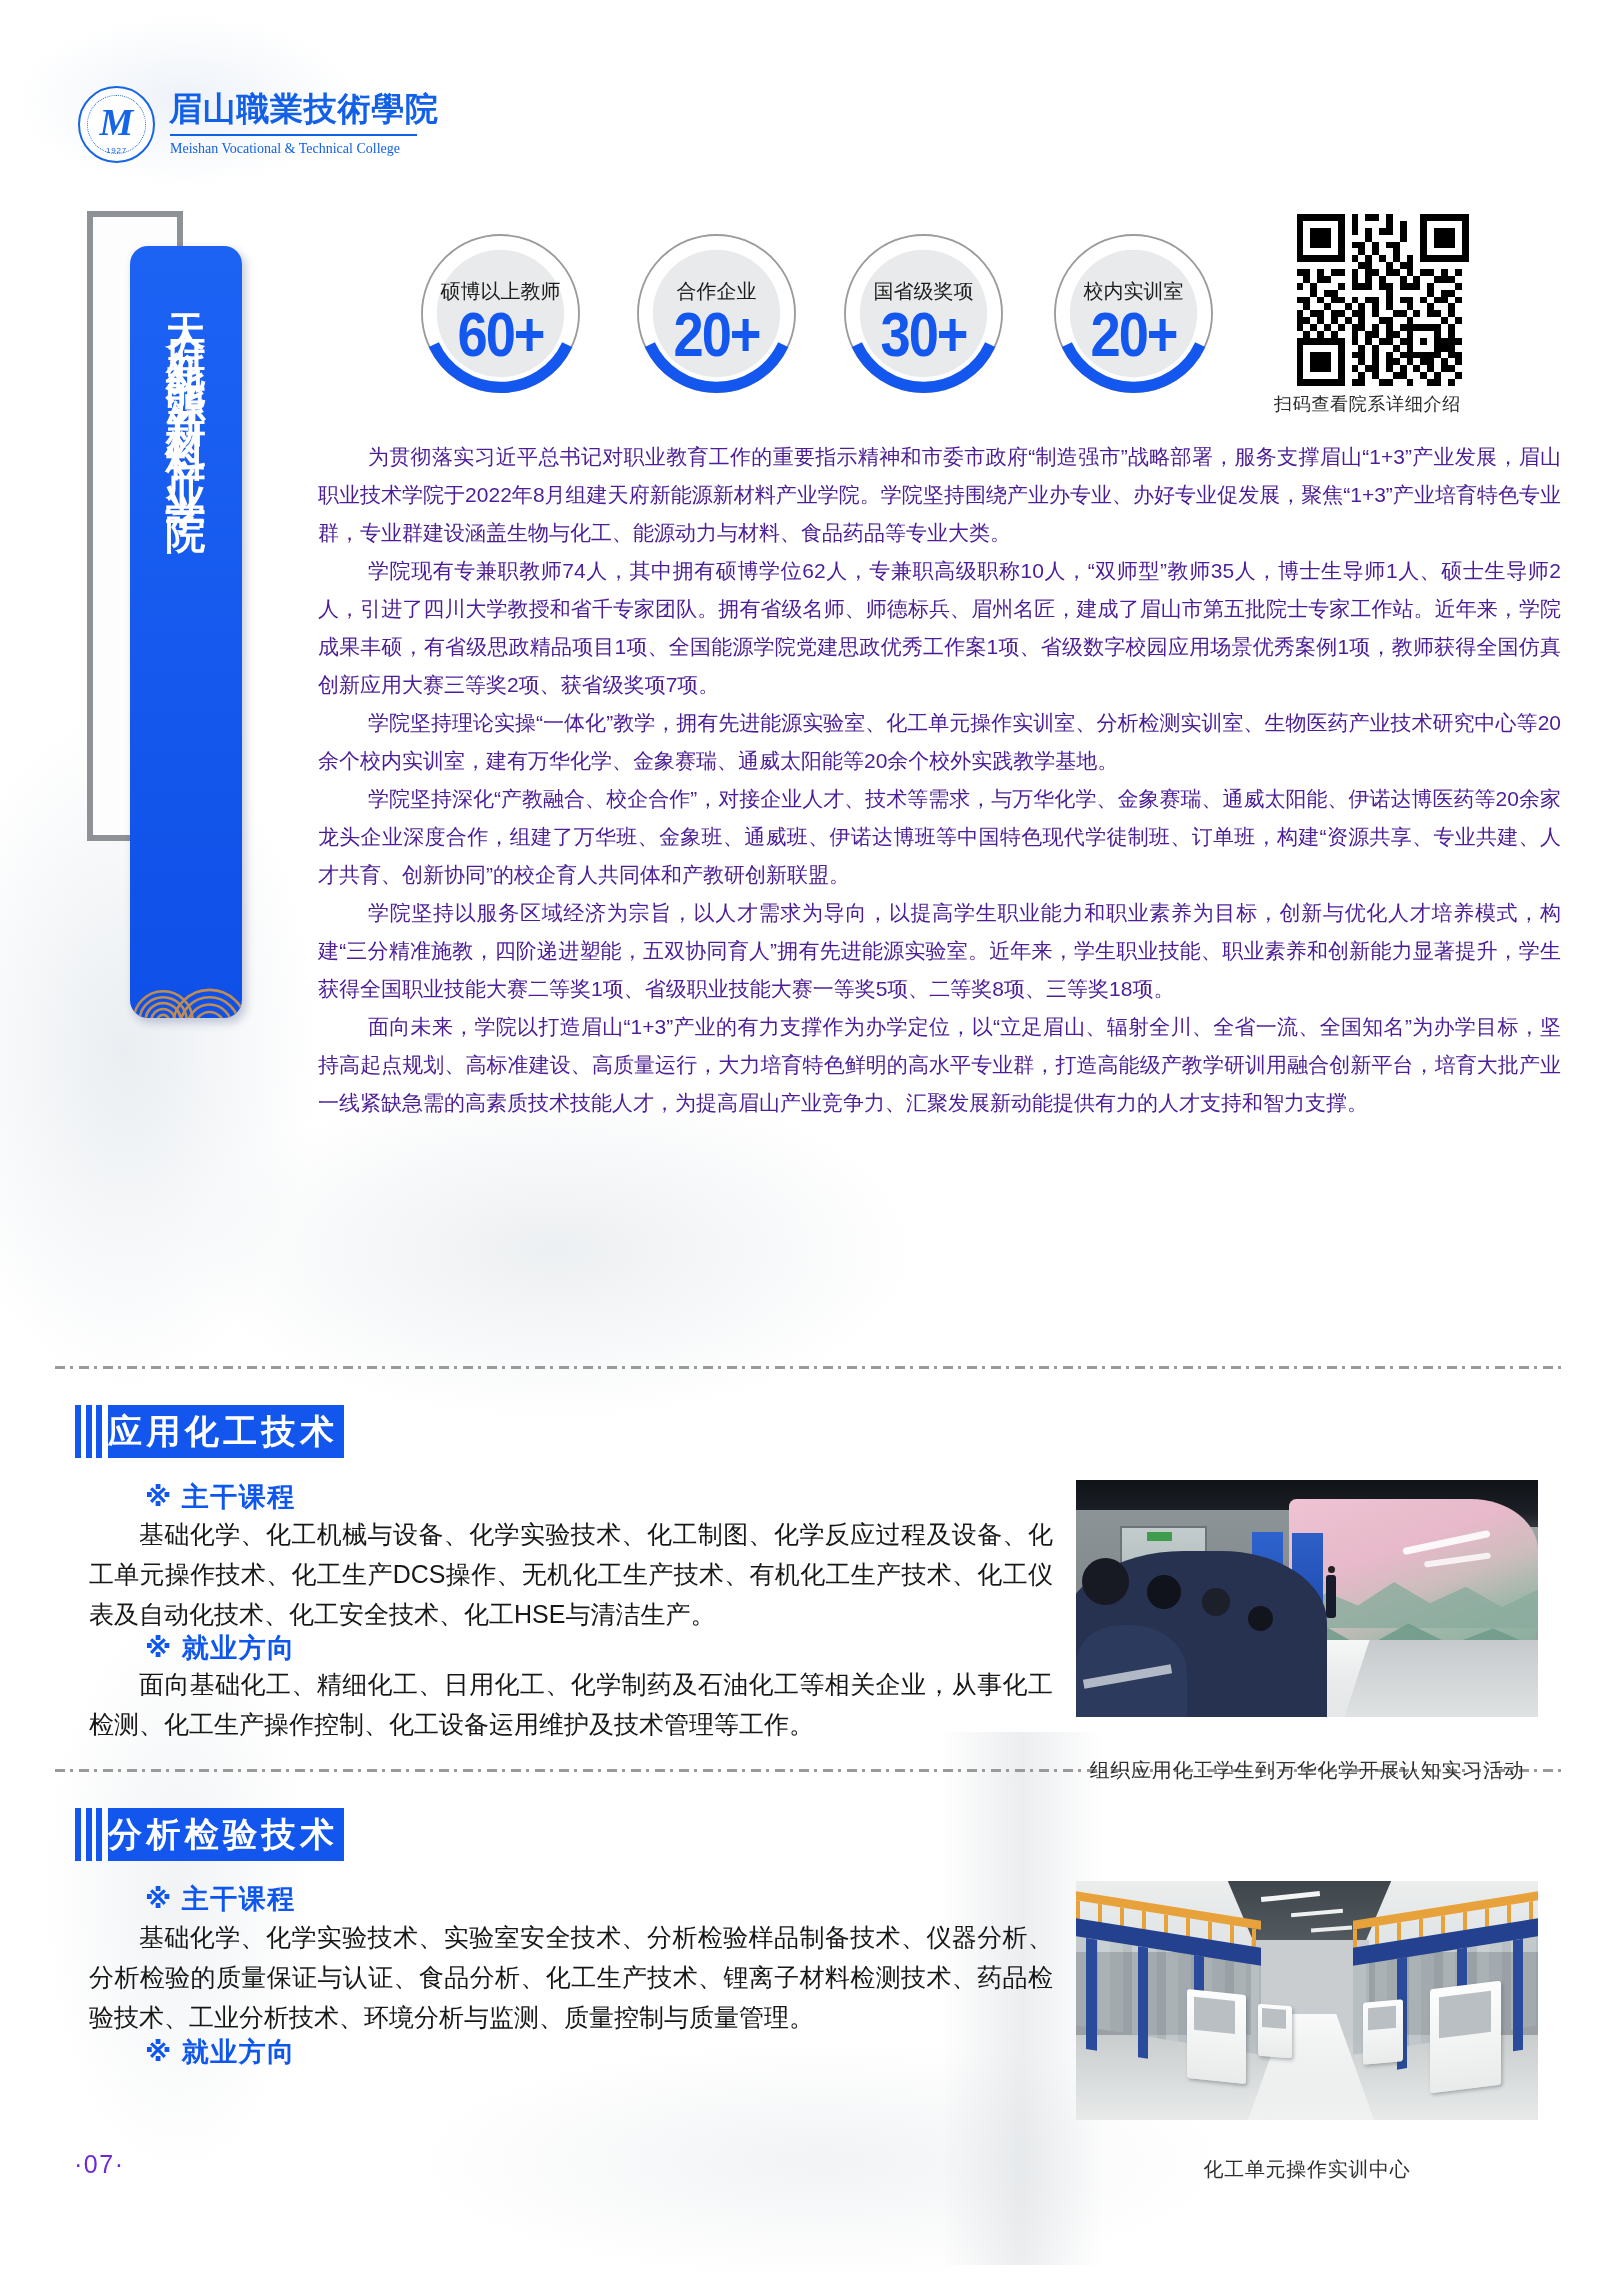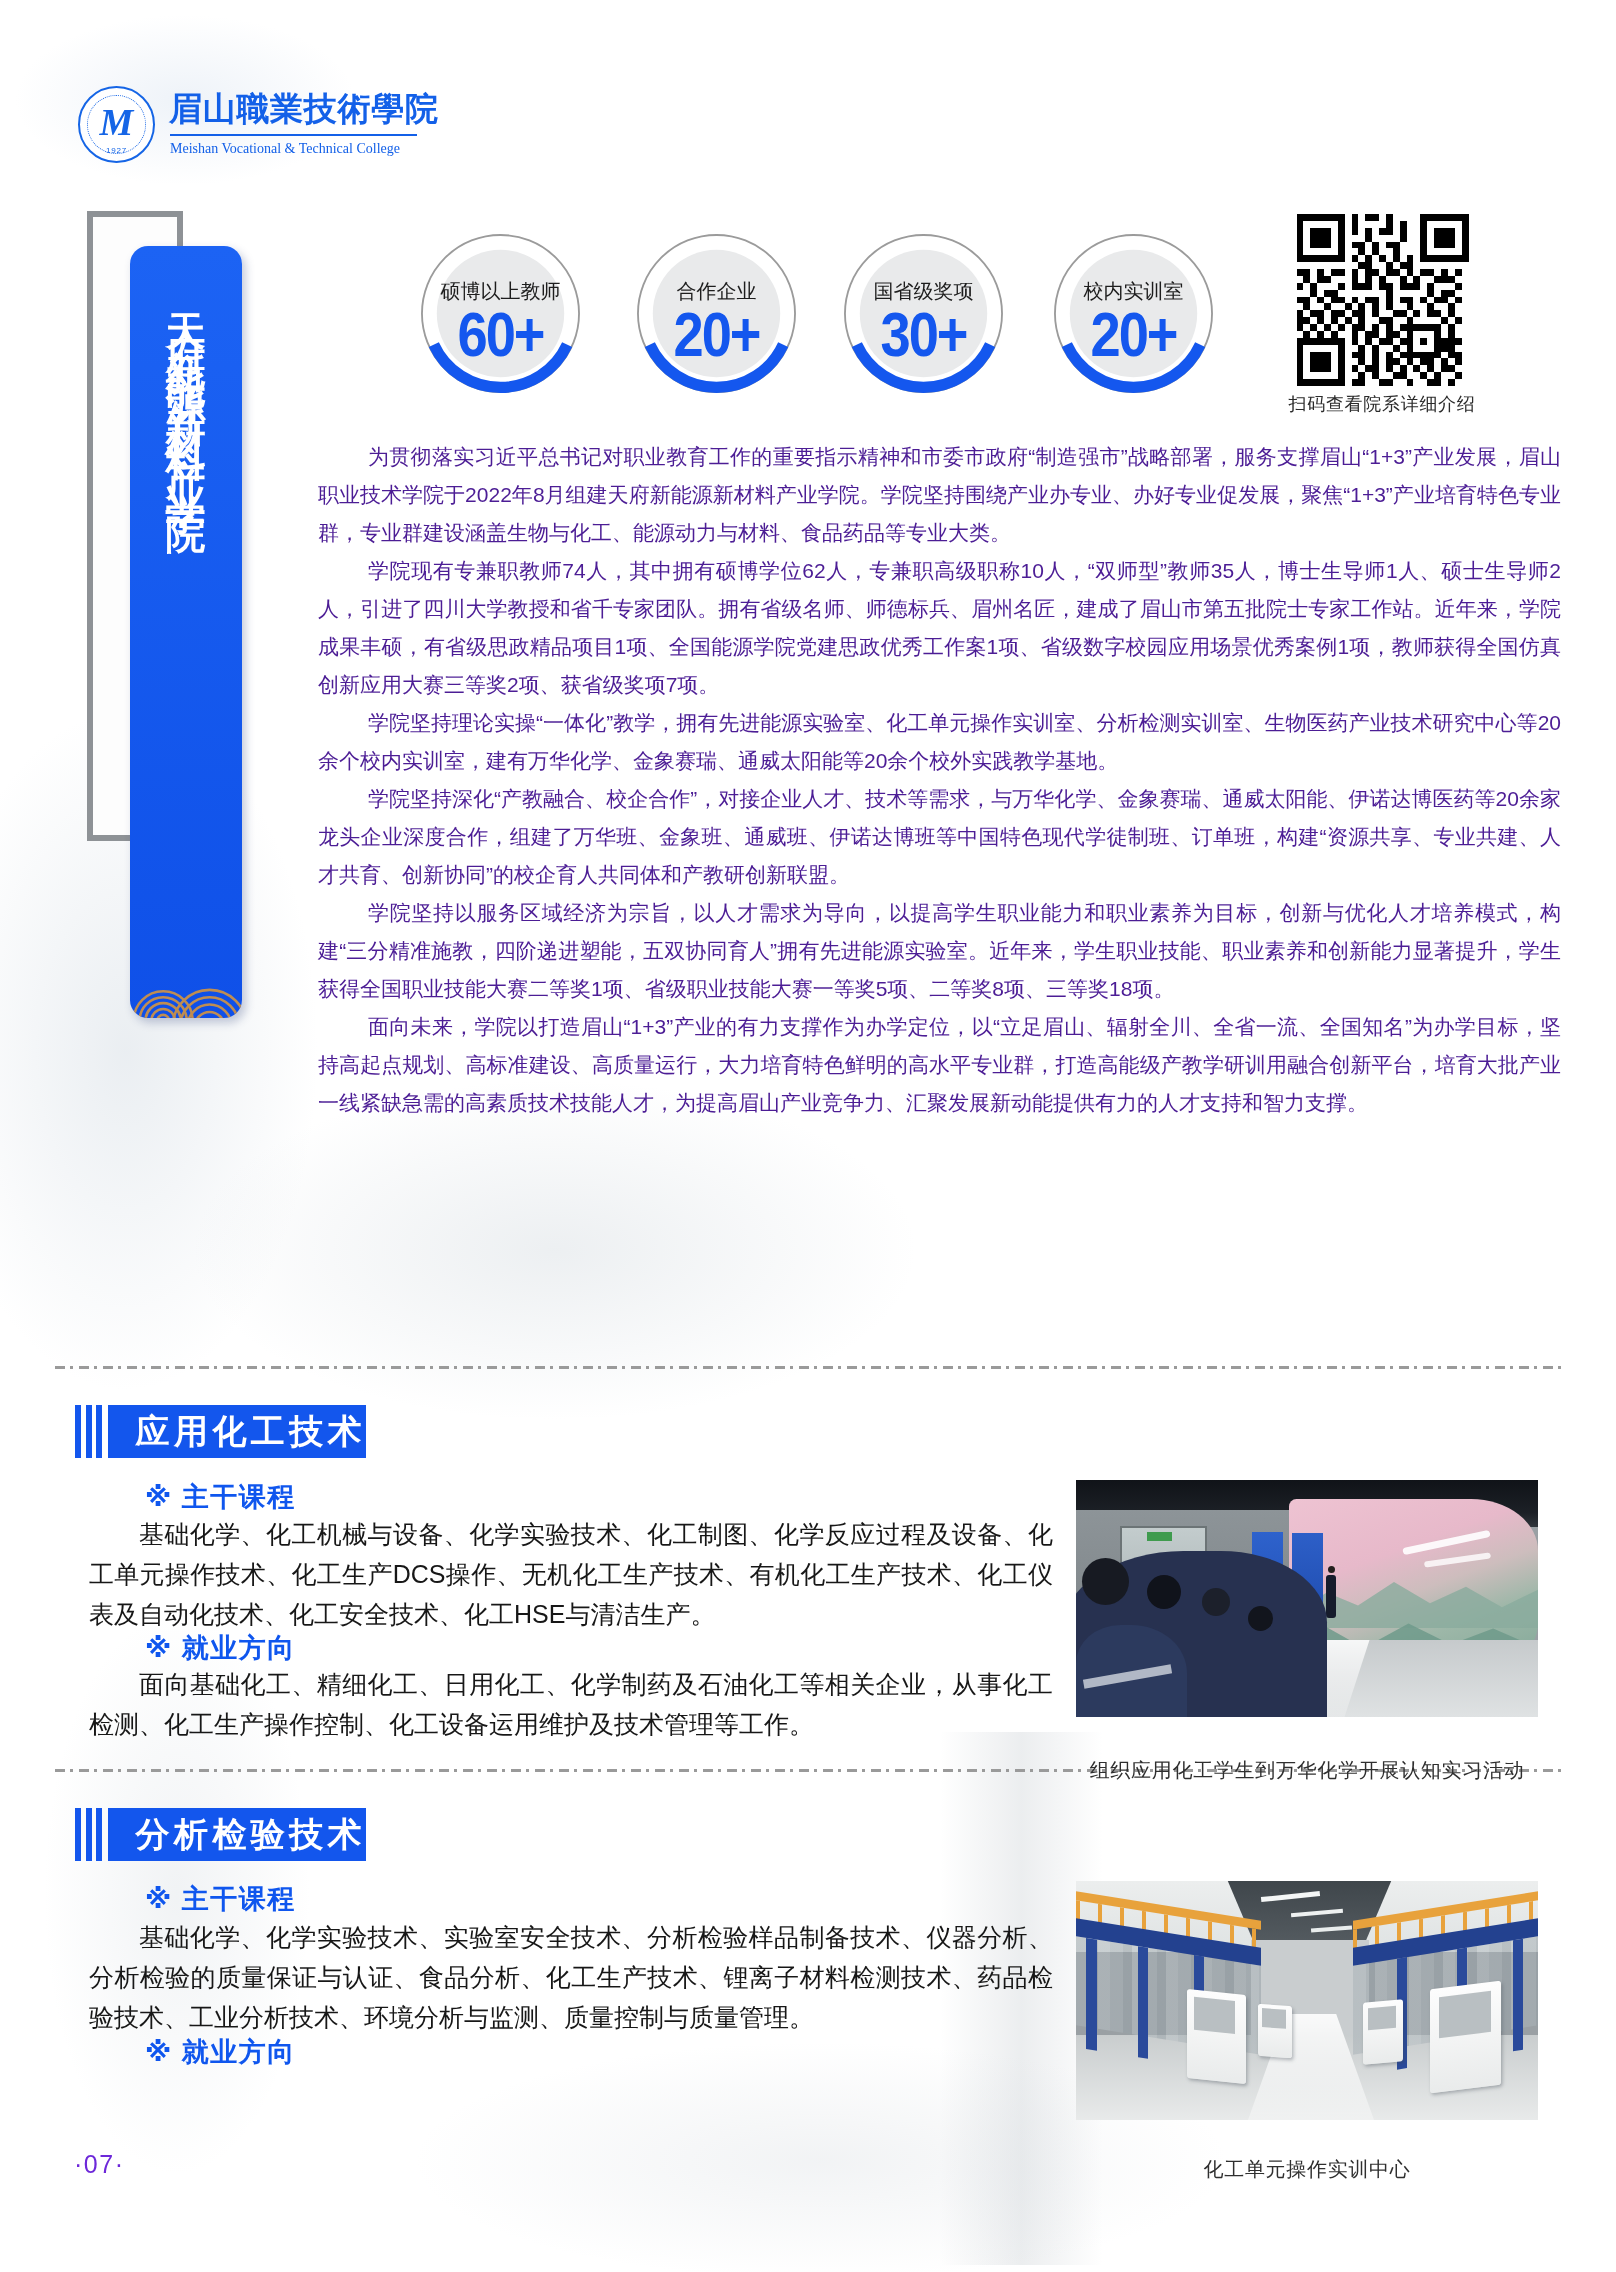--- a/index.html
+++ b/index.html
@@ -29,32 +29,32 @@
   .banner-wave{position:absolute;left:0;bottom:0;width:112px;height:46px;}
   
   .stat-badge{top:232px;width:163px;height:163px;}
   .stat-1{left:419px;} .stat-2{left:635px;} .stat-3{left:842px;} .stat-4{left:1052px;}
   .stat-ring{position:absolute;left:0;top:0;width:163px;height:163px;}
   .stat-label{position:absolute;left:0;top:46px;width:163px;text-align:center;font-size:20px;color:#1d1d1d;}
   .stat-value{position:absolute;left:0;top:68px;width:163px;text-align:center;font-size:59px;font-weight:bold;color:#1457ee;letter-spacing:-2.2px;transform:scaleX(.92) scaleY(1.08);}
   
   .qr{left:1295px;top:214px;width:175px;height:172px;background:#fff;}
   .qr svg{width:100%;height:100%;shape-rendering:crispEdges;}
-  .qr-caption{left:1274px;top:392px;width:216px;text-align:center;font-size:18px;color:#2b2b2b;letter-spacing:0.7px;}
+  .qr-caption{left:1274px;top:392px;width:216px;font-size:18px;color:#2b2b2b;letter-spacing:0.7px;}
   
   .intro{left:318px;top:438px;width:1243px;font-size:21px;line-height:38px;text-align:justify;color:#4c1d95;}
   .intro p{margin:0;text-indent:50px;}
   
   .divider{left:55px;width:1507px;height:3px;background:repeating-linear-gradient(90deg,#9a9a9a 0 10.4px,transparent 10.4px 15.5px,#9a9a9a 15.5px 18.5px,transparent 18.5px 24px);}
   .divider-1{top:1366px;} .divider-2{top:1769px;}
   
   .bar-stripes{width:27px;height:53px;display:flex;justify-content:space-between;}
   .bar-stripes span{display:block;width:6px;height:53px;background:#1356ed;}
   .stripes-1{left:75px;top:1405px;} .stripes-2{left:75px;top:1808px;}
-  .section-bar{width:258px;height:53px;background:#1356ed;color:#fff;font-size:34px;font-weight:bold;letter-spacing:4.4px;text-align:right;line-height:53px;}
+  .section-bar{width:236px;height:53px;background:#1356ed;color:#fff;font-size:34px;font-weight:bold;letter-spacing:4.4px;text-align:left;line-height:53px;}
   .bar-1{left:108px;top:1405px;} .bar-2{left:108px;top:1808px;}
   .sub-label{font-size:27px;font-weight:bold;color:#0f56ee;letter-spacing:1.5px;}
   .core-label-1{left:145px;top:1479px;} .jobs-label-1{left:145px;top:1630px;}
   .core-label-2{left:145px;top:1881px;} .jobs-label-2{left:145px;top:2034px;}
   .sec-text{width:964px;font-size:25px;line-height:40px;text-align:justify;color:#171717;text-indent:50px;}
   .core-text-1{left:89px;top:1514px;} .jobs-text-1{left:89px;top:1667px;font-family:Liberation Mono, monospace;}
   .core-text-2{left:89px;top:1917px;} .jobs-text-2{left:89px;top:2071px;}
   
   .photo{width:462px;overflow:hidden;background:#9aa0a4;}
   .photo-1{left:1076px;top:1480px;height:237px;}

